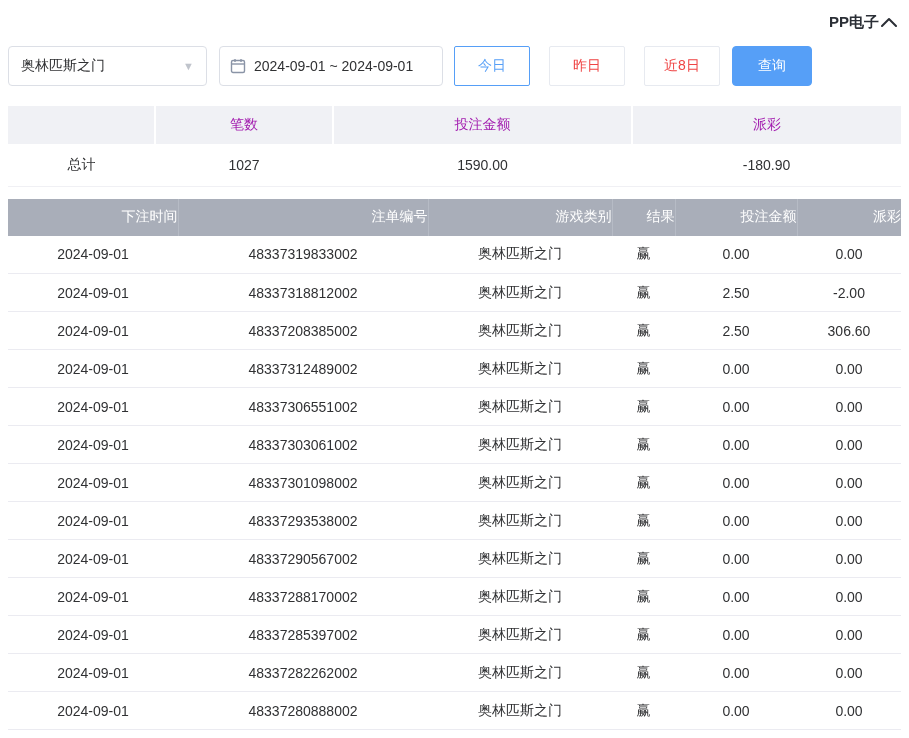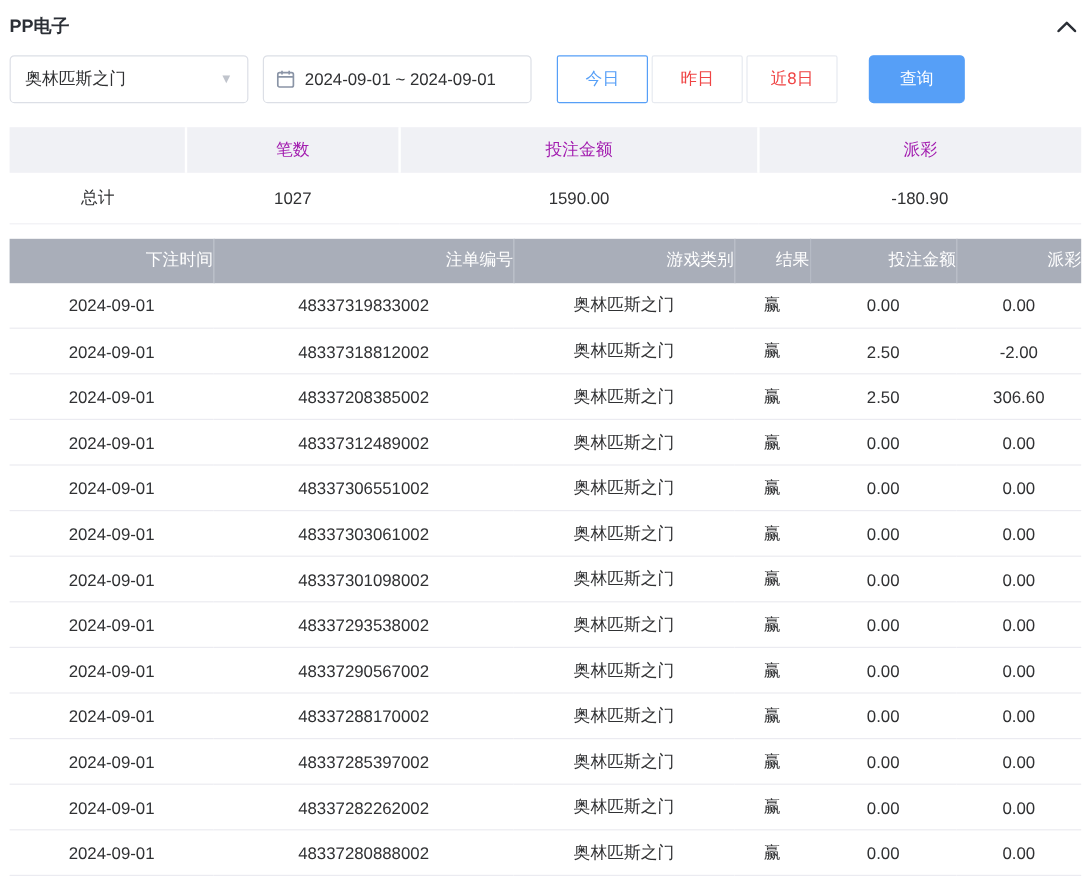--- a/index.html
+++ b/index.html
@@ -8,21 +8,21 @@
     font-family: "Liberation Sans", "DejaVu Sans", sans-serif;
     font-size: 14px;
     color: #303133;
     padding: 8px;
   }
 
   
   .panel-header {
     display: flex;
     align-items: center;
-    justify-content: space-between;
+    justify-content: flex-end;
     padding: 4px 2px 14px 0;
   }
   .panel-title { font-size: 15px; font-weight: bold; color: #2b2f36; }
   .collapse-btn { cursor: pointer; display: flex; align-items: center; padding: 2px; }
 
   
   .filters { display: flex; align-items: center; margin-bottom: 20px; }
   .select-box {
     width: 199px; height: 40px;
     border: 1px solid #dcdfe6; border-radius: 4px;
@@ -30,32 +30,32 @@
     padding: 0 12px; cursor: pointer; background: #fff;
   }
   .select-box .chev { color: #c0c4cc; font-size: 11px; }
   .date-box {
     width: 224px; height: 40px;
     border: 1px solid #dcdfe6; border-radius: 4px;
     display: flex; align-items: center;
     padding: 0 10px; margin-left: 12px; cursor: pointer; background: #fff;
   }
   .date-box .cal { margin-right: 8px; display: flex; align-items: center; }
-  .quick-group { display: flex; margin-left: 21px; }
+  .quick-group { display: flex; margin-left: 11px; gap: 16px; }
   .quick-btn {
     width: 76px; height: 40px;
     border: 1px solid #e7eaf0; background: #fff;
     color: #ef4444; font-size: 14px; cursor: pointer;
     border-radius: 2px; margin-right: 3px;
     font-family: inherit;
   }
   .quick-btn.active { border-color: #569ff7; color: #569ff7; }
   .search-btn {
     width: 80px; height: 40px;
-    margin-left: 23px;
+    margin-left: 9px;
     background: #569ff7; color: #fff;
     border: 1px solid #569ff7; border-radius: 4px;
     font-size: 14px; cursor: pointer;
     font-family: inherit;
   }
 
   
   table { width: 100%; border-collapse: collapse; table-layout: fixed; }
   .summary-table { margin-bottom: 12px; }
   .summary-table th {

